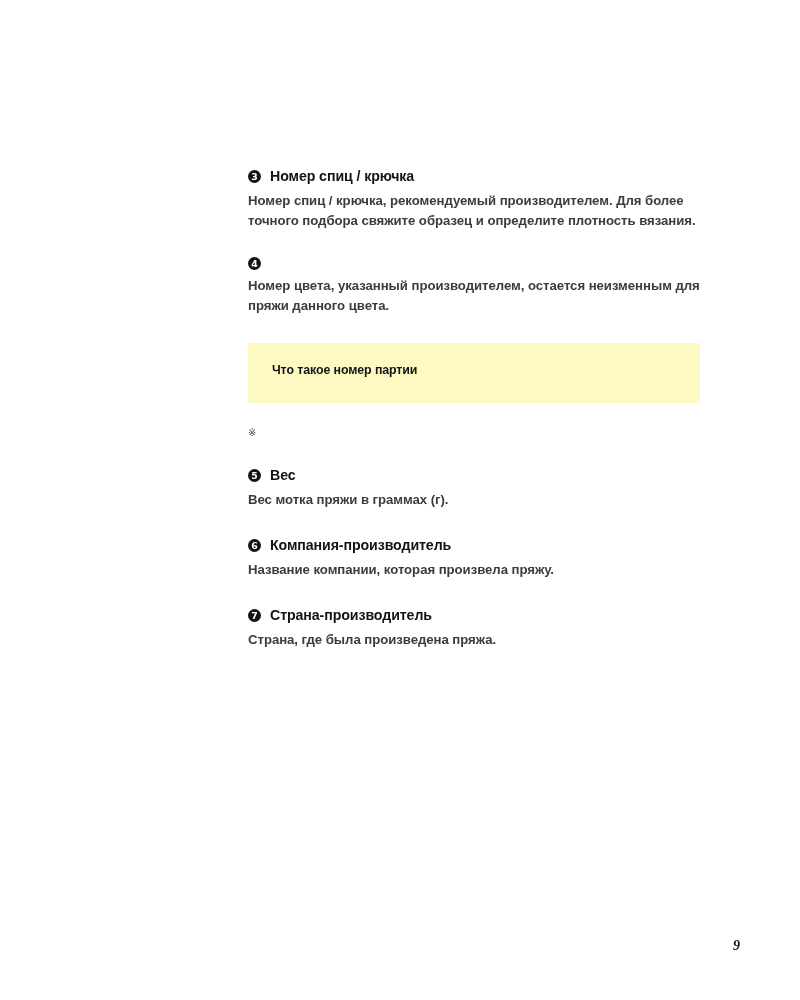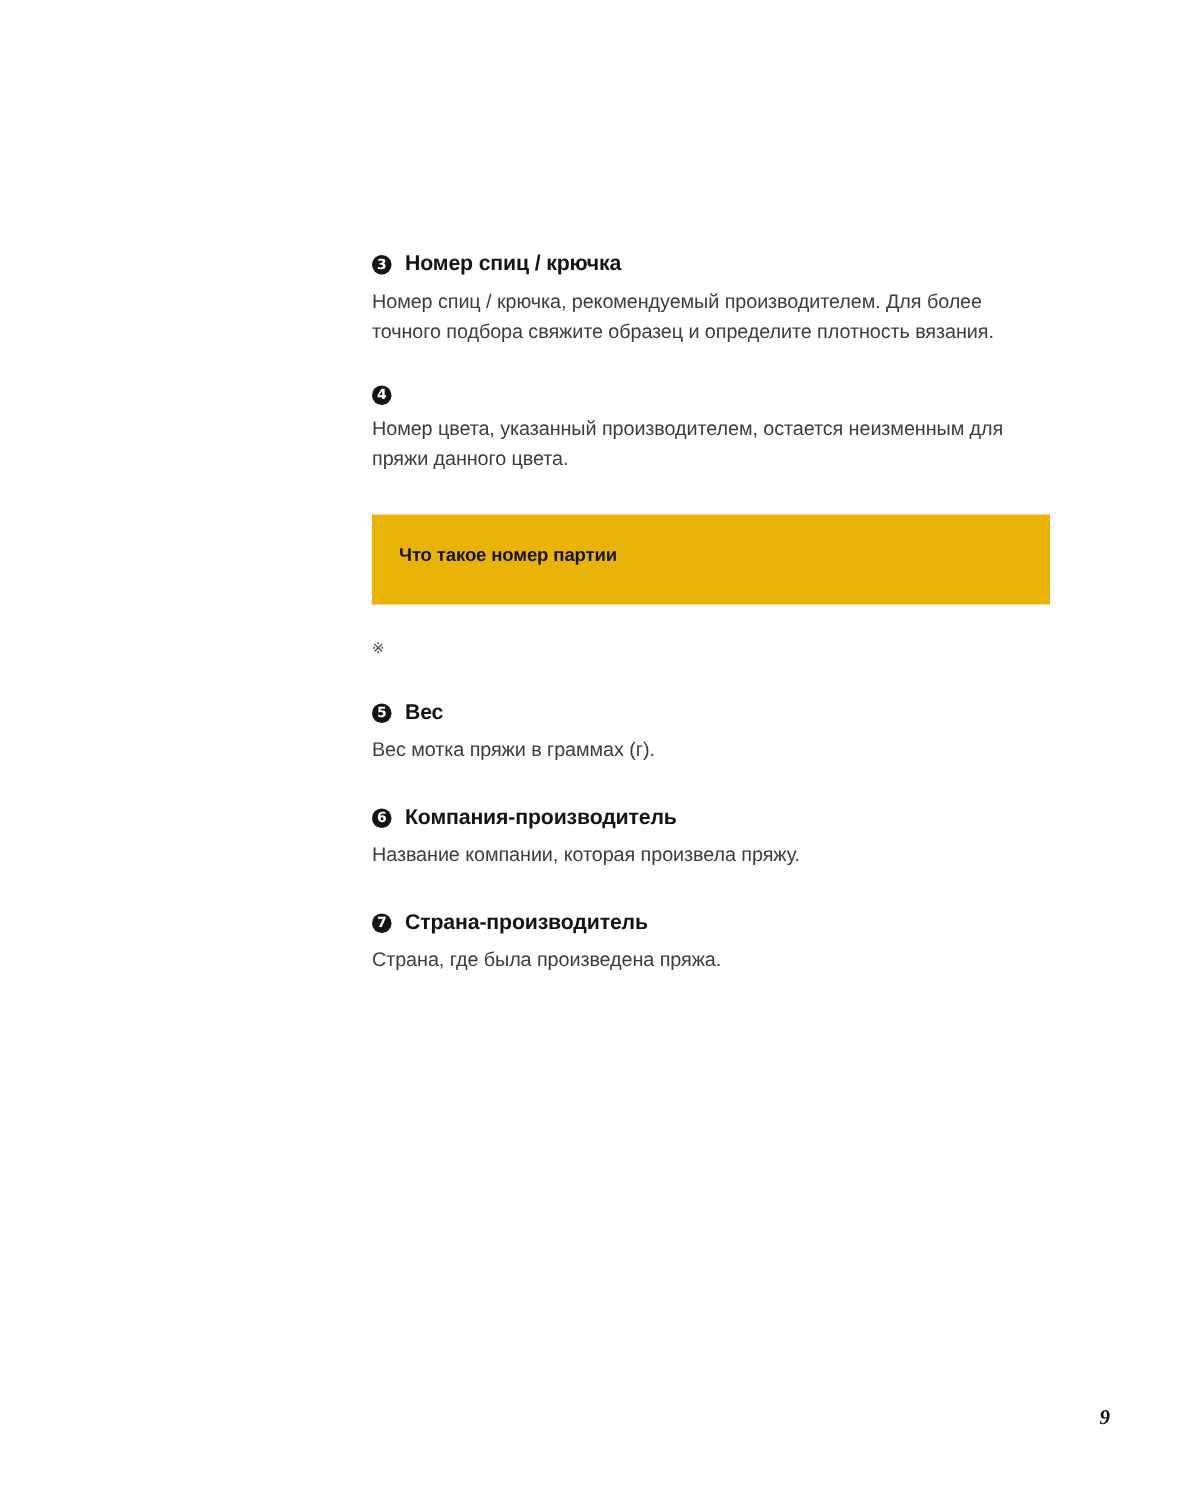--- a/index.html
+++ b/index.html
@@ -63,29 +63,30 @@
   }
   .sec-title {
     display: block;
   }
   .sec-body {
     font-size: 13.2px;
     line-height: 1.52;
     color: #3c3c3c;
     margin: 0;
     letter-spacing: -0.05px;
+    font-weight: bold;
   }
 
   .gap-lg { height: 27px; }
   .gap-md { height: 22px; }
 
   
   .callout {
-    background: #eab308;
-    padding: 19px 22px 21px 18px;
+    background: #fef9c3;
+    padding: 19px 22px 21px 24px;
     box-sizing: border-box;
     width: 452px;
   }
   .callout-title {
     font-size: 12.4px;
     font-weight: bold;
     color: #141414;
     margin: 0 0 3px 0;
     line-height: 1.4;
     letter-spacing: -0.1px;

